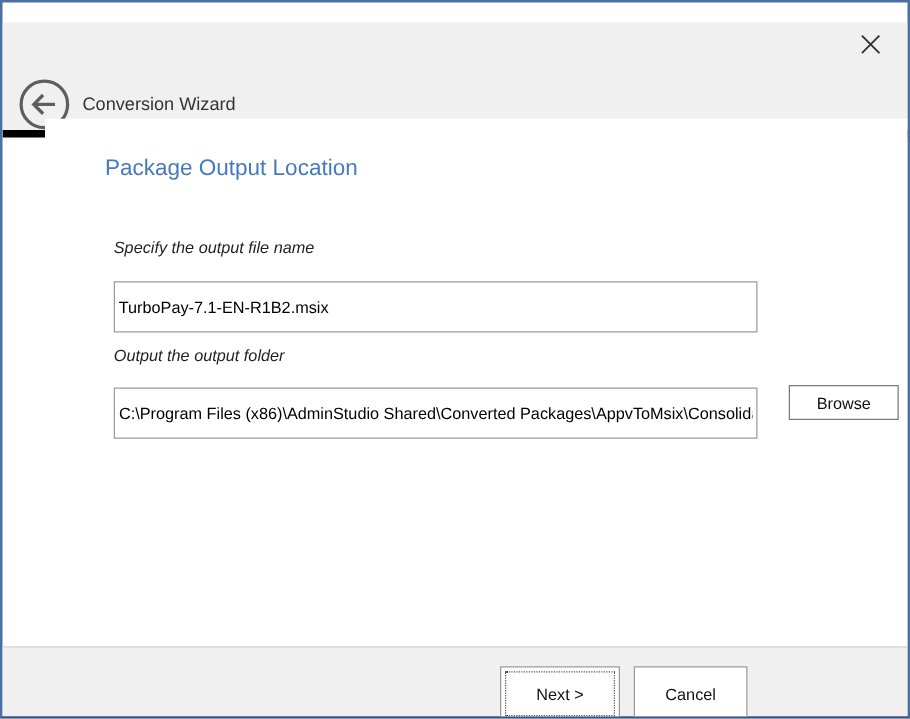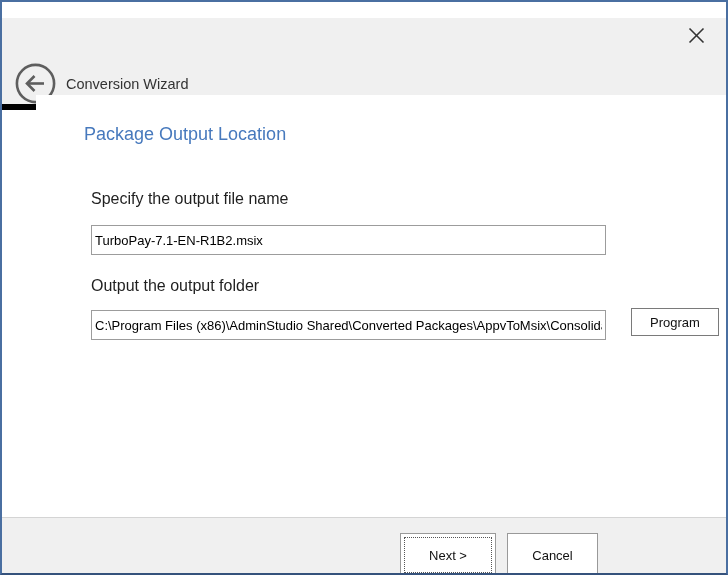--- a/index.html
+++ b/index.html
@@ -67,30 +67,31 @@
     position: absolute;
     left: 48px;
     top: 29px;
     font-size: 18px;
     font-weight: 400;
     color: #4779bd;
   }
   .field-label {
     position: absolute;
     left: 55px;
-    font-size: 16px;
+    font-size: 13px;
     color: #1f1f1f;
+    font-style: italic;
   }
   .label-filename { top: 95px; }
   .label-folder   { top: 182px; }
   .text-input {
     position: absolute;
     left: 55px;
     width: 515px;
-    height: 30px;
+    height: 41px;
     border: 1px solid #9c9c9c;
     background: #ffffff;
     font-family: "Liberation Sans", "DejaVu Sans", sans-serif;
     font-size: 13px;
     color: #000000;
     padding: 0 3px;
     outline: none;
   }
   .input-filename { top: 130px; }
   .input-folder   { top: 215px; }
@@ -164,21 +165,21 @@
 
   <div class="content">
     <div class="page-heading">Package Output Location</div>
 
     <div class="field-label label-filename">Specify the output file name</div>
     <input class="text-input input-filename" type="text" value="TurboPay-7.1-EN-R1B2.msix" style="">
 
     <div class="field-label label-folder">Output the output folder</div>
     <input class="text-input input-folder" type="text" value="C:\Program Files (x86)\AdminStudio Shared\Converted Packages\AppvToMsix\Consolida" style="">
 
-    <button class="browse-btn">Program</button>
+    <button class="browse-btn">Browse</button>
   </div>
 
   <div class="footer">
     <button class="btn btn-next">Next &gt;</button>
     <button class="btn btn-cancel">Cancel</button>
   </div>
 
 </div>
 
 </body></html>

